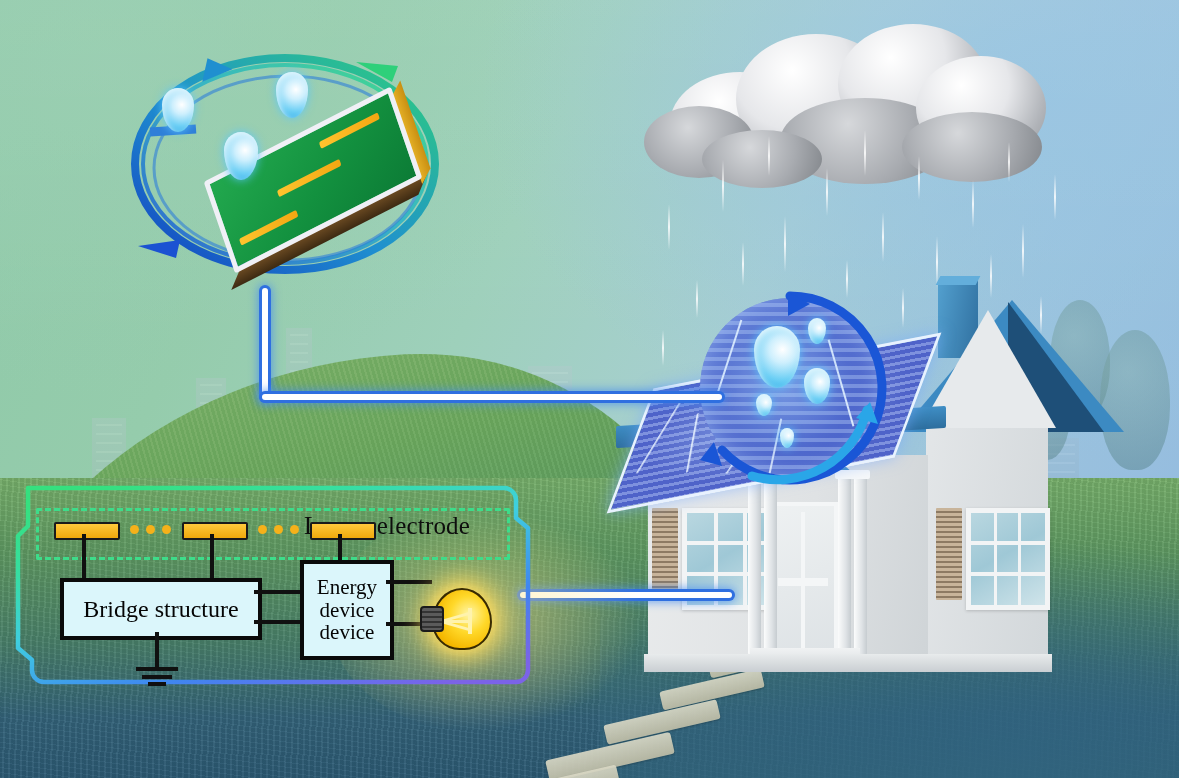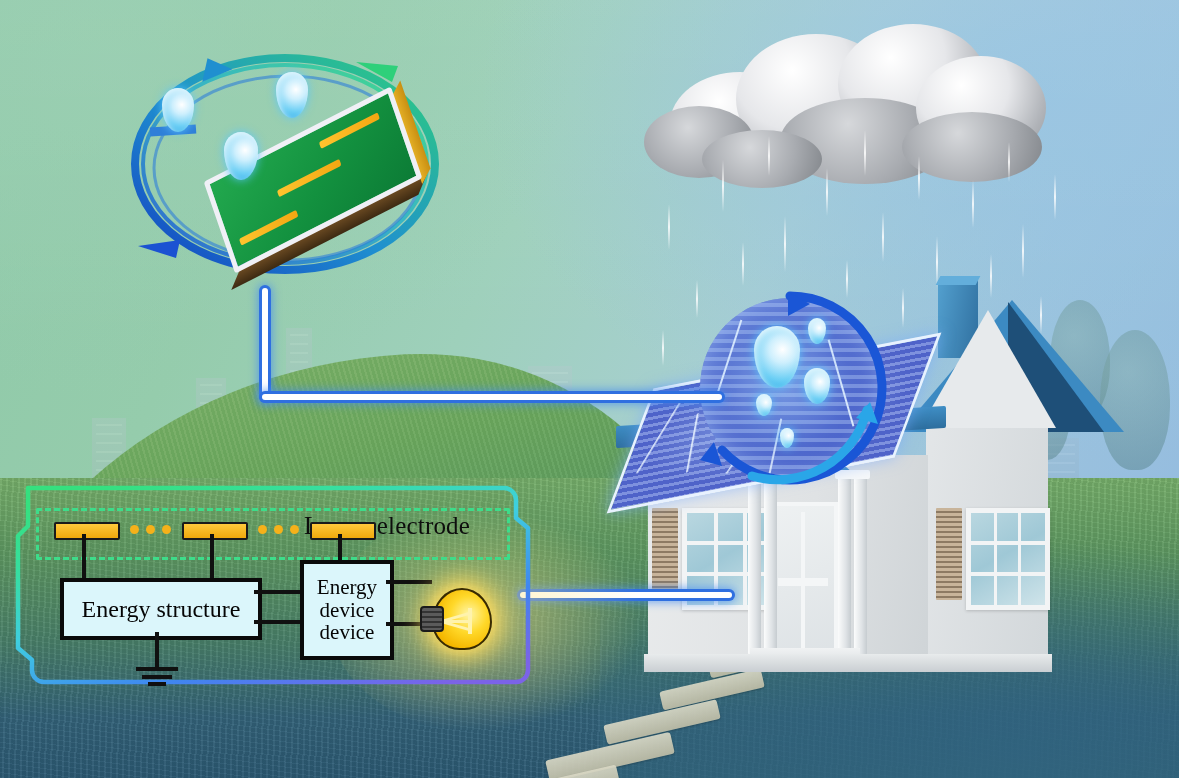--- a/index.html
+++ b/index.html
@@ -406,21 +406,21 @@
         <span class="dot"></span>
     </div>
     <div class="pad" style="left:296px;top:38px;width:62px"></div>
 
     <div class="wire" style="left:68px;top:50px;width:4px;height:46px"></div>
     <div class="wire" style="left:196px;top:50px;width:4px;height:46px"></div>
     <div class="wire" style="left:324px;top:50px;width:4px;height:46px"></div>
     <div class="wire" style="left:196px;top:50px;width:132px;height:0"></div>
 
     <div class="box box-bridge">
-      <span>Energy structure</span>
+      <span>Bridge structure</span>
     </div>
 
     <div class="wire" style="left:240px;top:106px;width:48px;height:4px"></div>
     <div class="wire" style="left:240px;top:136px;width:48px;height:4px"></div>
 
     <div class="box box-energy">
       <span style="display:block">
         <span>Energy</span><br>
         <span>device</span><br>
         <span>device</span>

